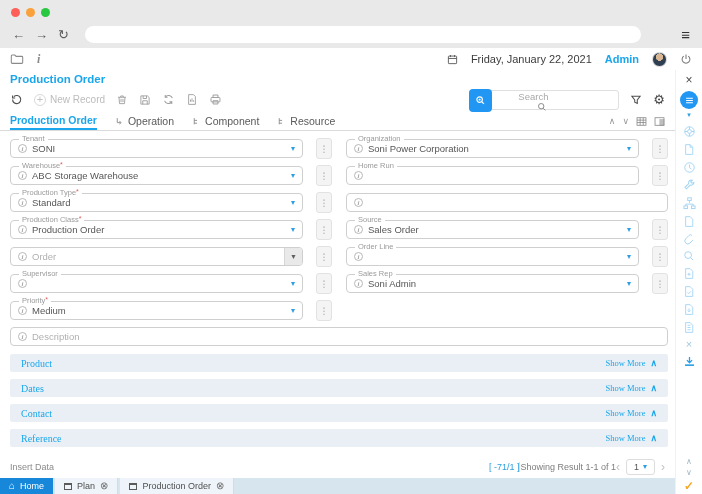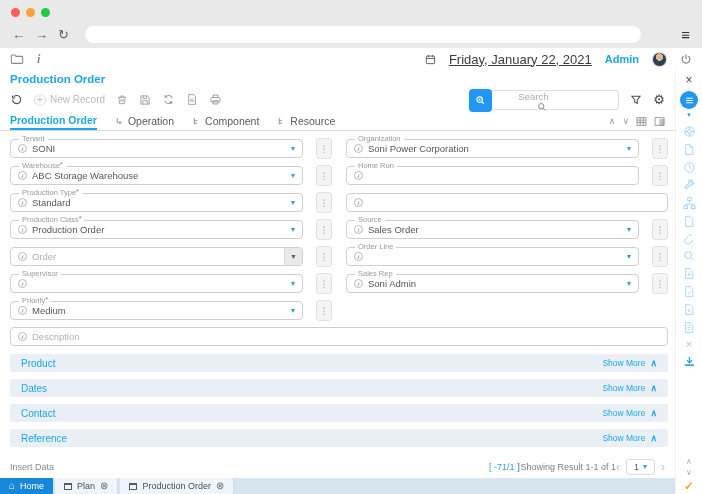--- a/index.html
+++ b/index.html
@@ -13,21 +13,21 @@
   .light.red{ background:#ff5f57; } .light.yellow{ background:#f9a13b; } .light.green{ background:#28c840; }
   .navrow { position:absolute; left:0; right:0; top:21px; height:27px; display:flex; align-items:center; padding:0 12px; gap:10px; }
   .navbtn { color:#5c5c5c; font-size:13px; line-height:1; }
   .urlbar { flex:1; height:17px; background:#fff; border-radius:9px; margin:0 30px 0 6px; }
   .menu-glyph { color:#333; font-size:15px; font-weight:bold; }
 
   
   .appbar { height:22px; background:#fff; display:flex; align-items:center; padding:0 10px; gap:13px; }
   .appbar svg { display:block; }
   .spacer { flex:1; }
-  .date-text { font-size:13px; color:#3c3c3c;text-decoration:underline; }
+  .date-text { font-size:11px; color:#3c3c3c; }
   .admin-label { font-size:11px; color:#1aa6ec; font-weight:bold; }
   .avatar { width:15px; height:15px; border-radius:50%; border:1px solid #d5d5d5;
             background:radial-gradient(circle at 50% 32%, #d9b694 0 34%, #2e3f52 35% 100%); }
 
   
   .workarea { position:absolute; top:70px; left:0; right:27px; bottom:16px; display:flex; flex-direction:column; background:#fff; }
   .rightbar { position:absolute; top:70px; right:0; bottom:0; width:27px; background:#fff; border-left:1px solid #f1f1f1;
               display:flex; flex-direction:column; align-items:center; z-index:5; }
 
   
@@ -72,21 +72,21 @@
   .fvalue.ph { color:#b0b0b0; }
   .caret { color:#2d9fe0; font-size:8px; margin-left:4px; line-height:1; }
   .more { width:16px; height:21px; min-width:16px; background:#f4f4f4; border:1px solid #e2e2e2; border-radius:3px; margin-left:5px;
           display:flex; align-items:center; justify-content:center; color:#8d8d8d; font-size:9px; }
   .combo { position:absolute; right:0; top:0; bottom:0; width:18px; background:#e9e9e9; border-left:1px solid #d6d6d6;
            border-radius:0 3px 3px 0; display:flex; align-items:center; justify-content:center; color:#5f5f5f; font-size:7px; }
   .field.has-combo { padding-right:24px; }
 
   
   .sections { padding:2px 7px 0 10px; }
-  .section { height:18px; background:#e9eff5; border-radius:2px; margin-bottom:7px; display:flex; align-items:center; padding:0 11px; }
+  .section { height:18px; background:#e9eff5; border-radius:2px; margin-bottom:7px; display:flex; align-items:center; padding:0 11px;font-family:Liberation Serif, serif; }
   .sec-label { color:#1aa6ec; font-size:10px; }
   .sec-action { margin-left:auto; color:#1aa6ec; font-size:8.5px; display:flex; align-items:center; gap:5px; }
   .sec-chev { font-size:9px; font-weight:bold; }
 
   
   .footer { margin-top:auto; height:22px; display:flex; align-items:center; padding:0 10px; gap:0; }
   .status-text { font-size:9px; color:#8b8b8b; }
   .range-text { font-size:9px; color:#2d9fe0; }
   .vdiv { width:1px; height:10px; background:#ddd; }
   .result-text { font-size:9px; color:#7d7d7d; }

